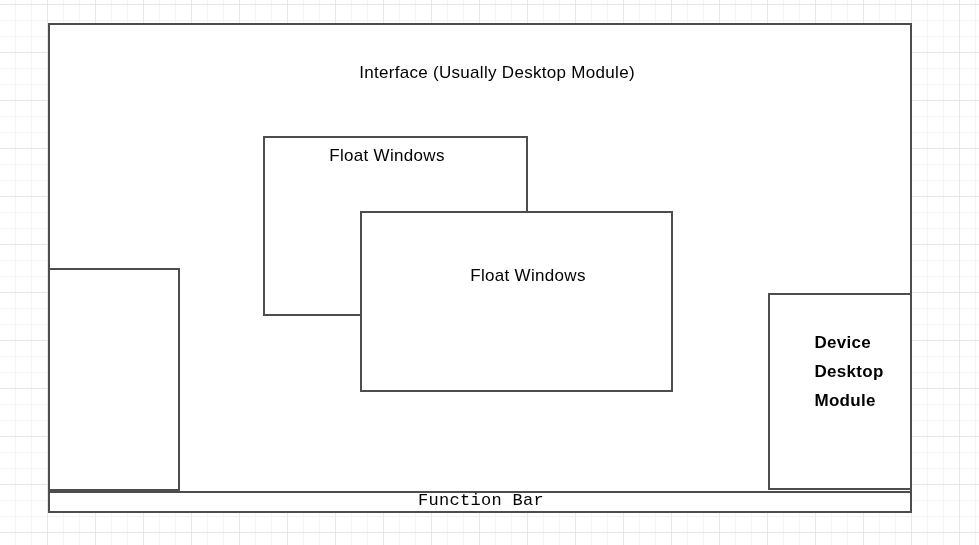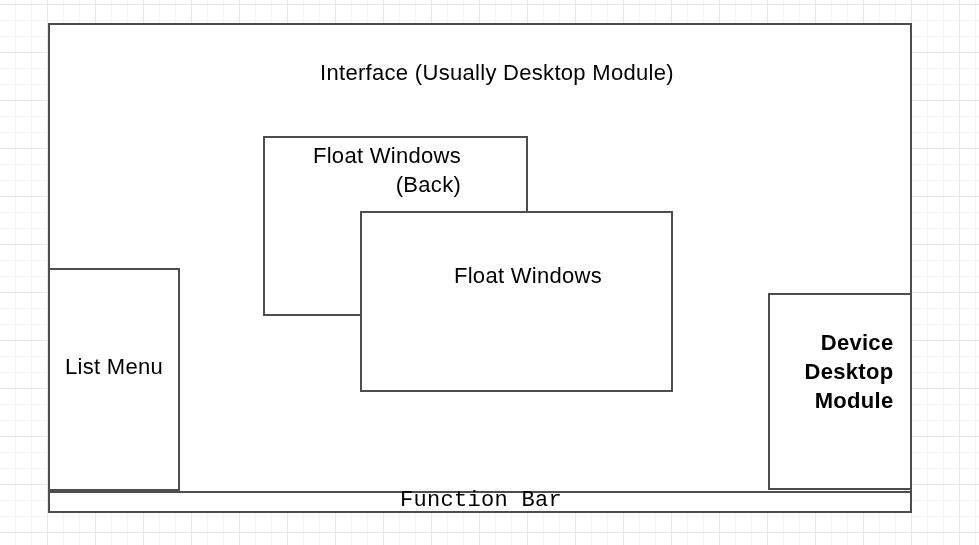--- a/index.html
+++ b/index.html
@@ -32,22 +32,22 @@
     border:2px solid var(--border);
   }
   .node-interface   {left:48px;  top:23px;  width:864px; height:490px;}
   .node-float-back  {left:263px; top:136px; width:265px; height:180px;}
   .node-float-front {left:360px; top:211px; width:313px; height:181px;}
   .node-list-menu   {left:48px;  top:268px; width:132px; height:223px;}
   .node-dmm         {left:768px; top:293px; width:144px; height:197px;}
   .node-function-bar{left:48px;  top:491px; width:864px; height:22px;}
   .label{
     position:absolute;
-    font-size:22px;line-height:29px;letter-spacing:0.3px;
-    text-align:right;white-space:nowrap;
+    font-size:17px;line-height:29px;letter-spacing:0.3px;
+    text-align:left;white-space:nowrap;
     transform:translateX(-50%);
   }
   .lbl-interface{left:497px; top:58px;}
   .lbl-back     {left:387px; top:141px;}
   .lbl-front    {left:528px; top:261px;}
   .lbl-list     {left:114px; top:352px;}
   .lbl-dmm      {left:849px; top:328px;font-weight:bold;}
   .lbl-fbar     {left:481px; top:486px;font-family:Liberation Mono, monospace;}
 </style>
 </head>
@@ -59,28 +59,26 @@
   <div class="box node-float-back"></div>
   <div class="box node-float-front"></div>
   <div class="box node-list-menu"></div>
   <div class="box node-dmm"></div>
   <div class="box node-function-bar"></div>
 
   <div class="label lbl-interface">Interface (Usually Desktop Module)</div>
 
   <div class="label lbl-back">
     <div>Float Windows</div>
-    <div>(Back)</div>
   </div>
 
   <div class="label lbl-front">
     <div>Float Windows</div>
   </div>
 
-  <div class="label lbl-list">List Menu</div>
 
   <div class="label lbl-dmm">
     <div>Device</div>
     <div>Desktop</div>
     <div>Module</div>
   </div>
 
   <div class="label lbl-fbar">Function Bar</div>
 
 </div>

